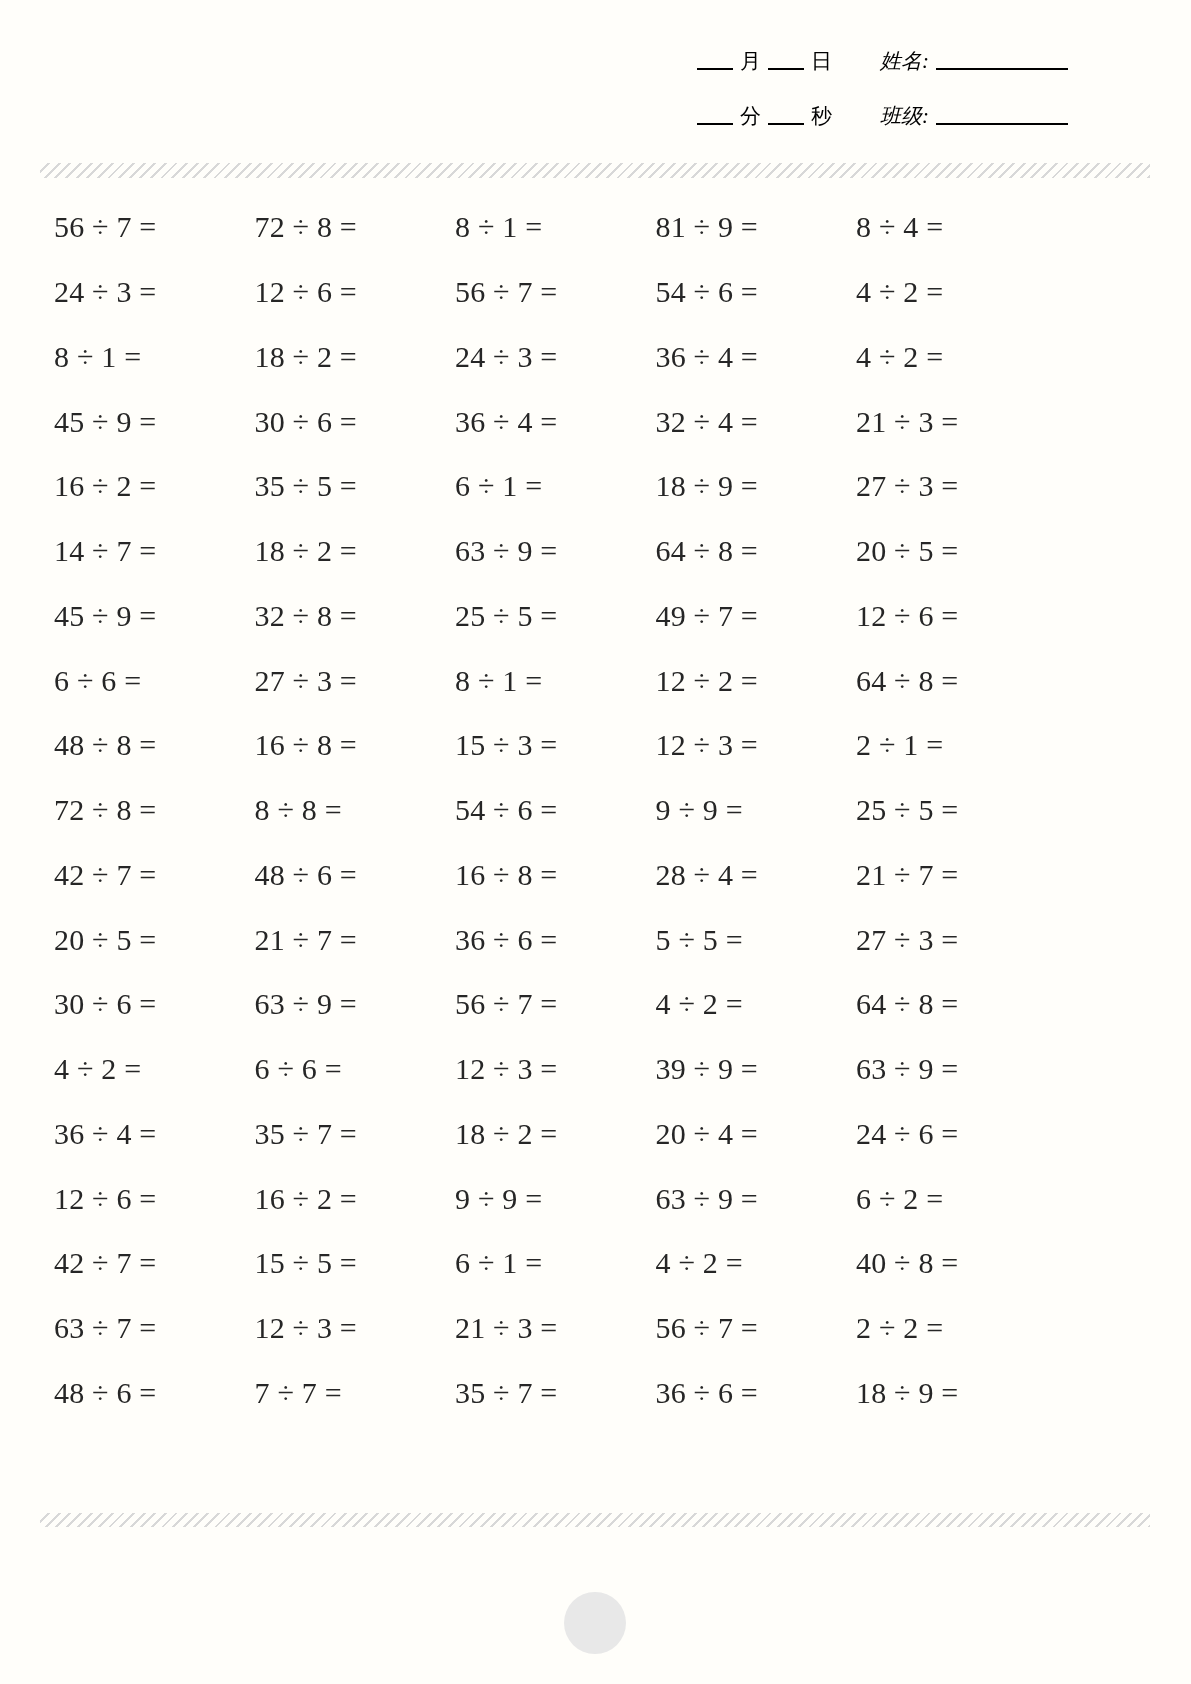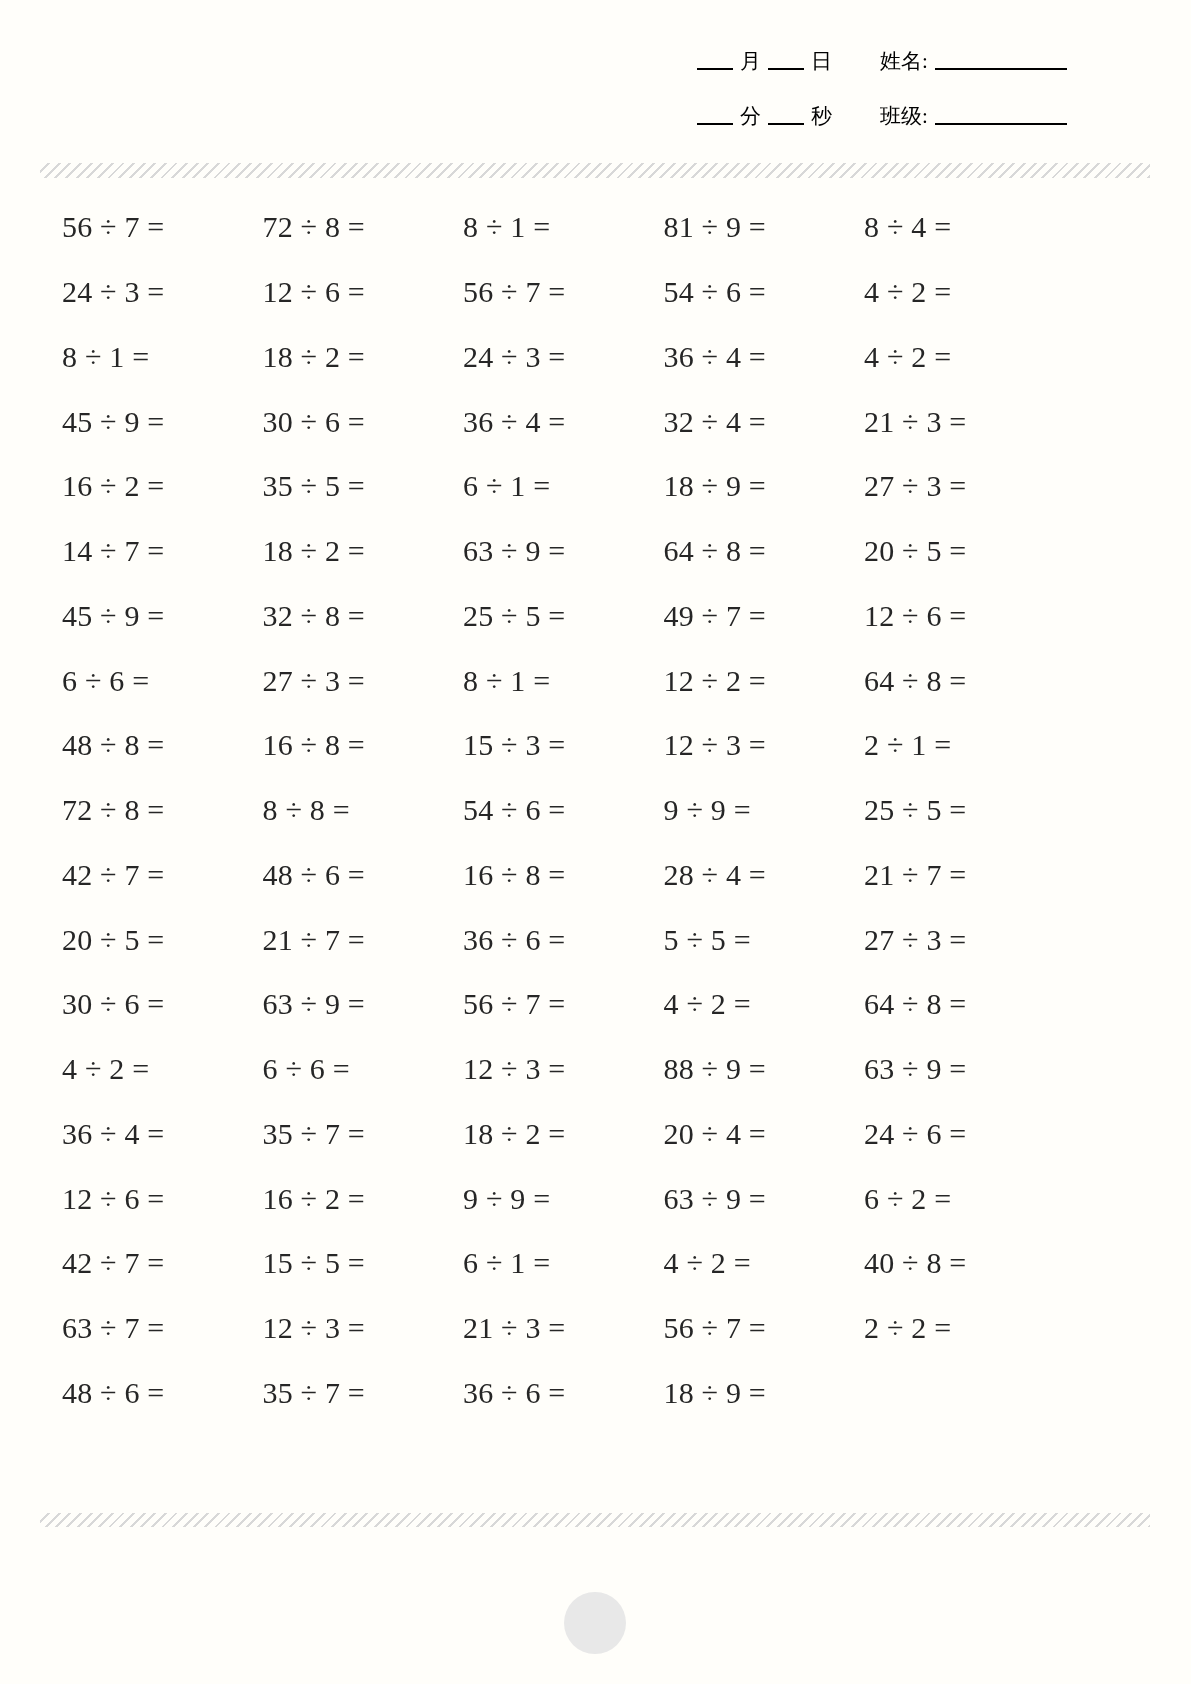--- a/index.html
+++ b/index.html
@@ -24,40 +24,40 @@
   #date-row { left: 697px; top: 44px; }
   #time-row { left: 697px; top: 99px; }
   .blank {
     display: inline-block;
     border-bottom: 2px solid #000;
     height: 1px;
     margin-bottom: 4px;
   }
   .blank.short { width: 36px; }
   .blank.long  { width: 132px; }
-  .spacer-wide { margin-left: 41px; }
+  .spacer-wide { margin-left: 41px; font-style: italic; }
   .hlabel { line-height: 1.2; }
 
   .band {
     position: absolute;
     left: 40px;
     width: 1110px;
     height: 15px;
     background: repeating-linear-gradient(
       135deg,
       rgba(0,0,0,0) 0px, rgba(0,0,0,0) 5.5px,
       #d8d8d8 5.5px, #d8d8d8 7.5px
     );
   }
   #band-top { top: 163px; }
   #band-bottom { top: 1513px; height: 14px; }
 
   #grid {
     position: absolute;
-    left: 62px; top: 195px;
+    left: 54px; top: 195px;
     display: grid;
     grid-template-columns: repeat(5, 200.5px);
     grid-auto-rows: 64.76px;
   }
   .problem {
     display: flex;
     align-items: center;
     font-size: 30px;
     letter-spacing: 0.2px;
     white-space: nowrap;
@@ -156,21 +156,21 @@
     <div class="problem">5 ÷ 5 =</div>
     <div class="problem">27 ÷ 3 =</div>
     <div class="problem">30 ÷ 6 =</div>
     <div class="problem">63 ÷ 9 =</div>
     <div class="problem">56 ÷ 7 =</div>
     <div class="problem">4 ÷ 2 =</div>
     <div class="problem">64 ÷ 8 =</div>
     <div class="problem">4 ÷ 2 =</div>
     <div class="problem">6 ÷ 6 =</div>
     <div class="problem">12 ÷ 3 =</div>
-    <div class="problem">88 ÷ 9 =</div>
+    <div class="problem">39 ÷ 9 =</div>
     <div class="problem">63 ÷ 9 =</div>
     <div class="problem">36 ÷ 4 =</div>
     <div class="problem">35 ÷ 7 =</div>
     <div class="problem">18 ÷ 2 =</div>
     <div class="problem">20 ÷ 4 =</div>
     <div class="problem">24 ÷ 6 =</div>
     <div class="problem">12 ÷ 6 =</div>
     <div class="problem">16 ÷ 2 =</div>
     <div class="problem">9 ÷ 9 =</div>
     <div class="problem">63 ÷ 9 =</div>
@@ -179,20 +179,21 @@
     <div class="problem">15 ÷ 5 =</div>
     <div class="problem">6 ÷ 1 =</div>
     <div class="problem">4 ÷ 2 =</div>
     <div class="problem">40 ÷ 8 =</div>
     <div class="problem">63 ÷ 7 =</div>
     <div class="problem">12 ÷ 3 =</div>
     <div class="problem">21 ÷ 3 =</div>
     <div class="problem">56 ÷ 7 =</div>
     <div class="problem">2 ÷ 2 =</div>
     <div class="problem">48 ÷ 6 =</div>
+    <div class="problem">7 ÷ 7 =</div>
     <div class="problem">35 ÷ 7 =</div>
     <div class="problem">36 ÷ 6 =</div>
     <div class="problem">18 ÷ 9 =</div>
   </div>
 
 <div class="band" id="band-bottom"></div>
 
 <div id="page-dot"></div>
 
 </body></html>

